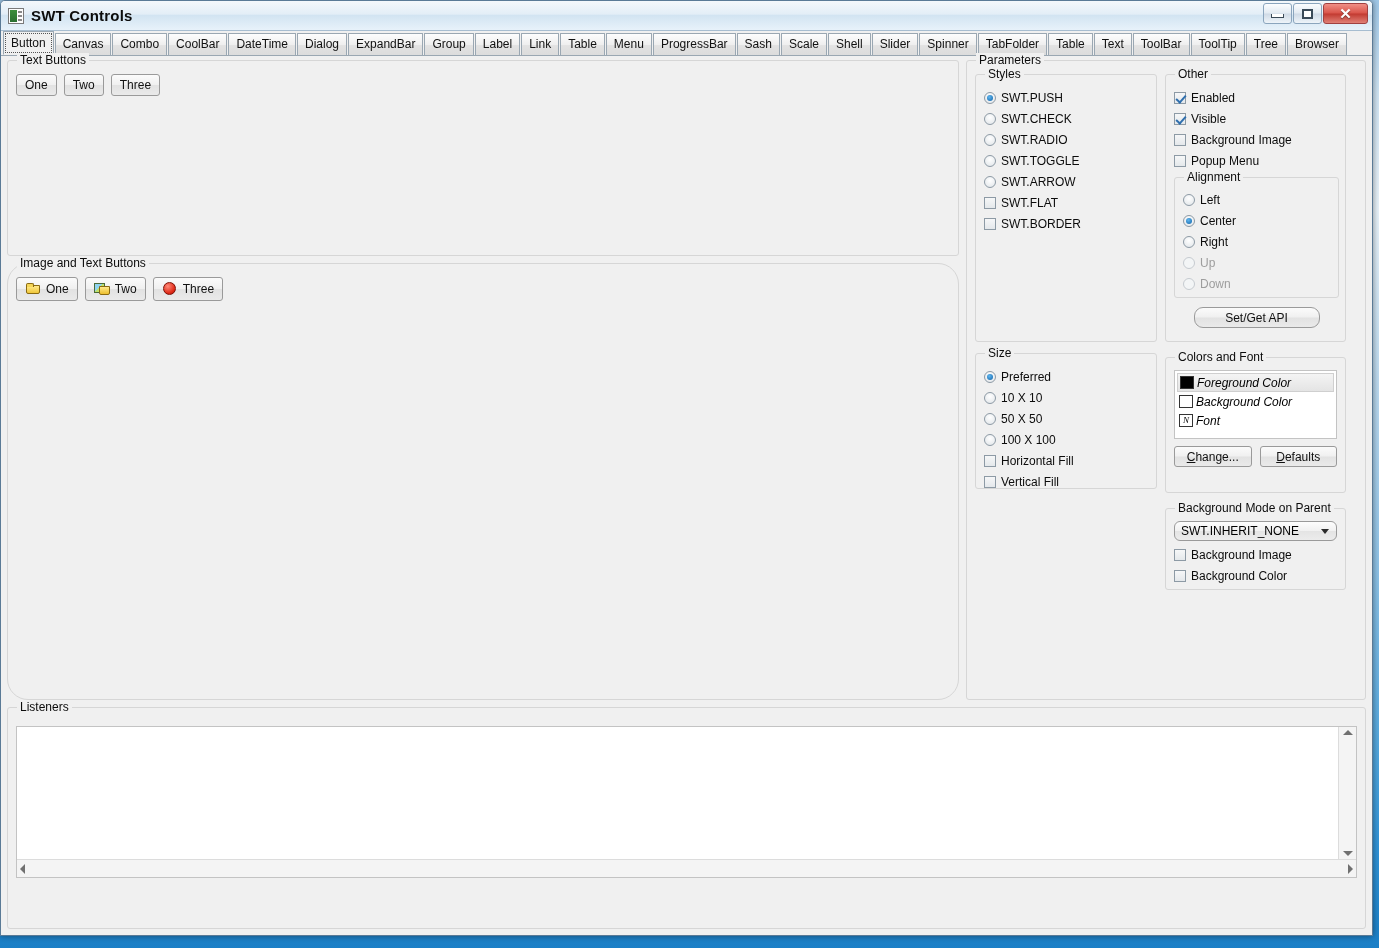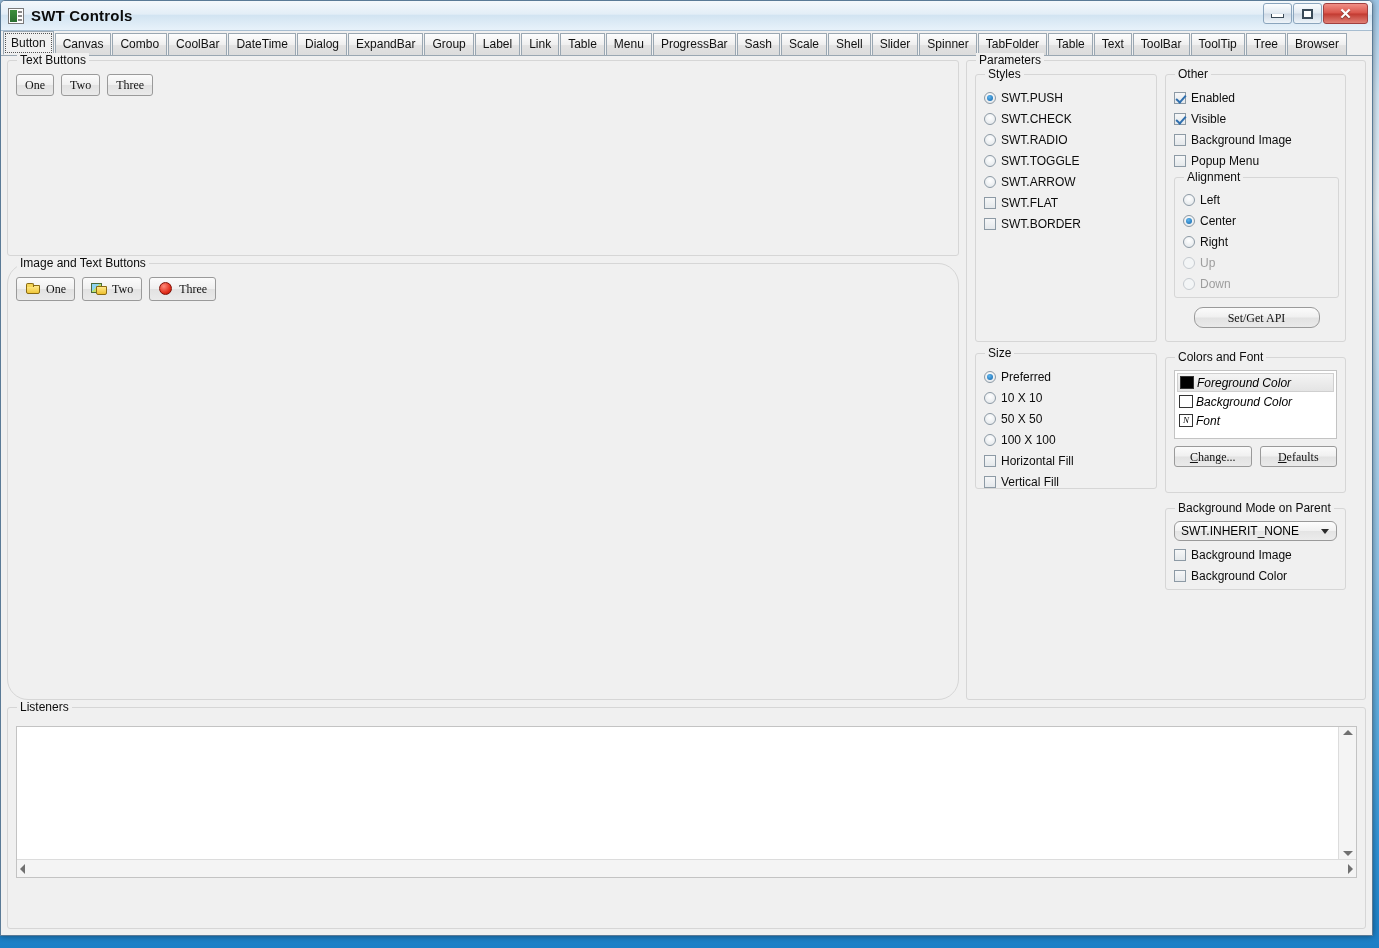--- a/index.html
+++ b/index.html
@@ -138,21 +138,21 @@
     position: absolute; top: -8px; left: 9px;
     padding: 0 3px;
     background: #f0f0f0;
     font-size: 12px; color: #0c0c0c;
     white-space: nowrap;
   }
   .group-body { padding: 13px 8px 8px 8px; }
 
   
   .btn {
-    font-family: Liberation Serif, serif;
+    font-family: Liberation Sans, sans-serif;
     font-size: 12px; color: #111;
     border: 1px solid #9a9a9a;
     border-radius: 3px;
     background: linear-gradient(180deg,#fbfbfb,#f0f0f0 48%, #e2e2e2 52%, #eaeaea);
     padding: 3px 8px;
     cursor: pointer;
     box-sizing: border-box;
     display: inline-flex; align-items: center; gap: 5px;
     line-height: 14px;
   }

